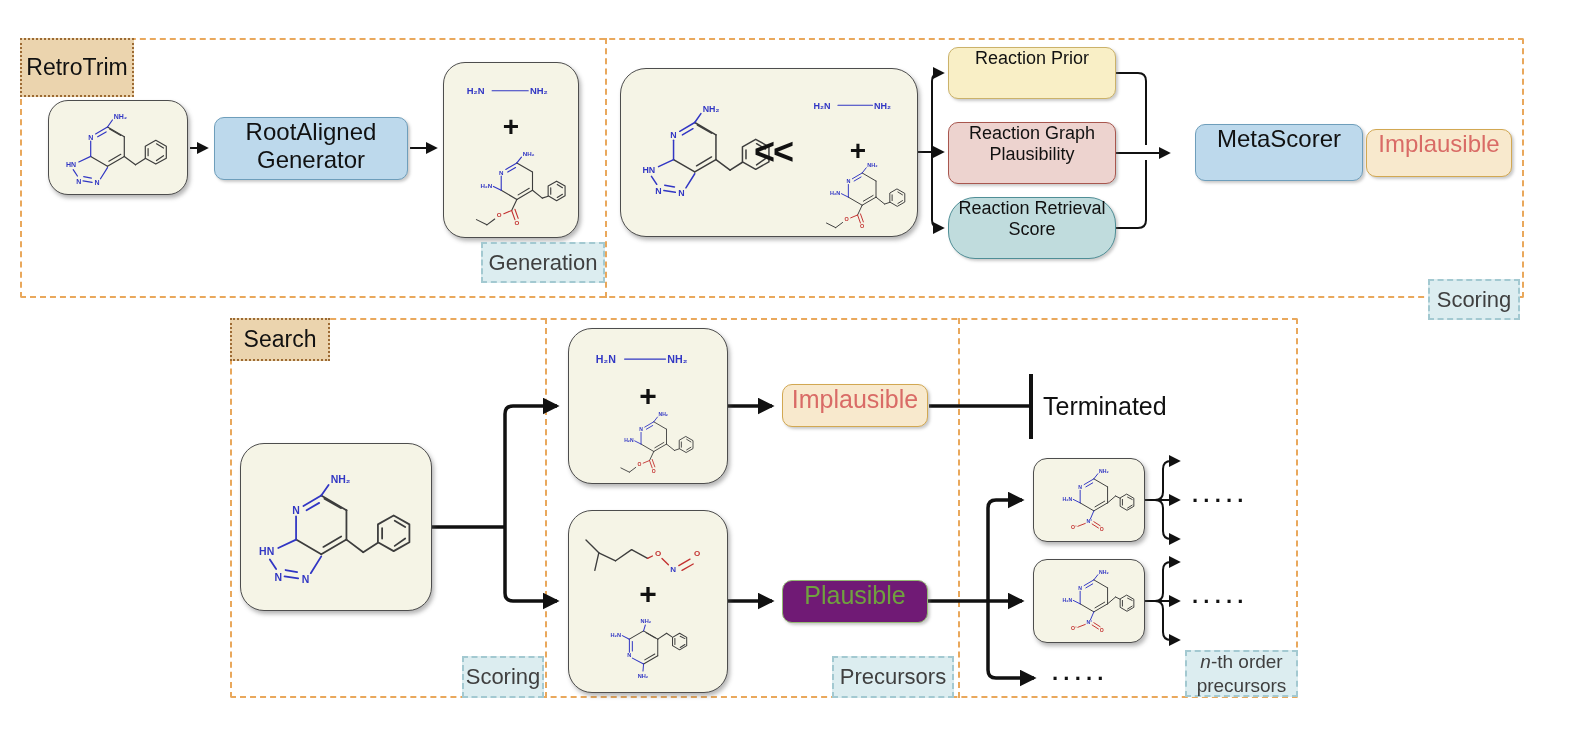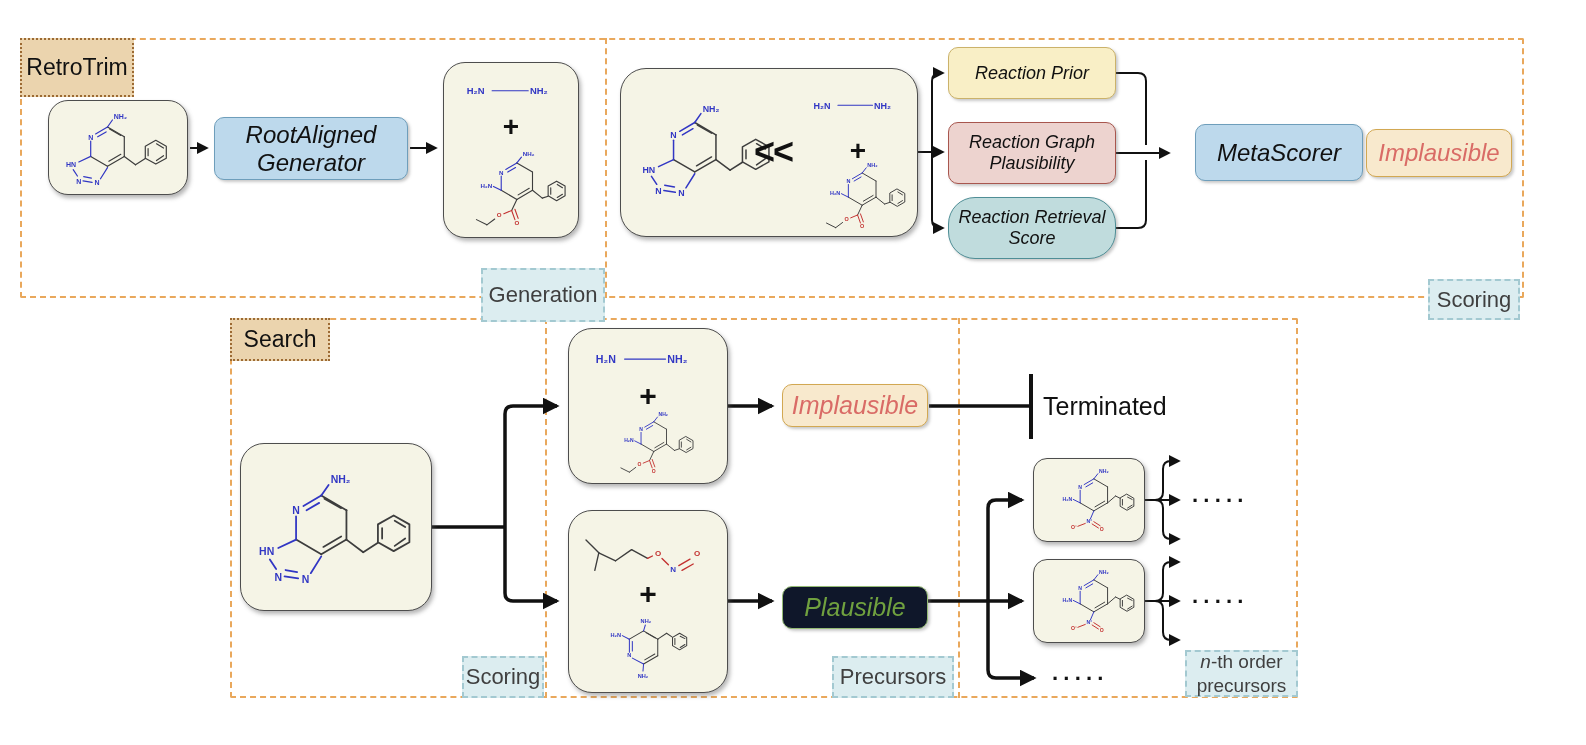--- a/index.html
+++ b/index.html
@@ -8,28 +8,28 @@
   .abs{position:absolute;box-sizing:border-box;}
   .dashbox{border:2.5px dashed #E9A85C;border-radius:2px;}
   .vdiv{border-left:2.5px dashed #E9A85C;width:0;}
   .tanlabel{background:#EBD4AE;border:2.5px dotted #9C6A33;display:flex;align-items:center;
             justify-content:center;font-size:23px;color:#111;}
   .seclabel{background:#DCEDF0;border:2px dashed #A3C9D1;display:flex;align-items:center;
             justify-content:center;font-size:22px;color:#3F3F3F;}
   .molbox{background:#F5F4E6;border:1.6px solid #4D4D4D;border-radius:20px;
           box-shadow:2px 3px 4px rgba(90,90,90,.45);}
   .smallbox{border-radius:14px;}
-  .pill{border-radius:10px;border:1.8px solid;display:flex;align-items:center;justify-content:center;
-        text-align:center;box-shadow:2px 2px 3px rgba(120,120,120,.4);line-height:1.15;font-style:italic;}
+  .pill{border-radius:10px;border:1.8px solid;display:flex;justify-content:center;
+        text-align:center;box-shadow:2px 2px 3px rgba(120,120,120,.4);line-height:1.15;}
   .blue{background:#BDD9EC;border-color:#6E9EBB;font-size:24px;}
   .yellow{background:#F9EFC6;border-color:#CBB26A;font-size:18px;}
   .pink{background:#EDD3CF;border-color:#A8564E;font-size:18px;}
   .teal{background:#C0DCDD;border-color:#4F8E96;font-size:18px;border-radius:27px;}
   .orange{background:#F8E9CD;border-color:#D2A852;font-size:24px;color:#D96B66;}
-  .green{background:#0f172a;border-color:#94BA74;font-size:24px;color:#70A13F;margin-top:6px;}
+  .green{background:#701a75;border-color:#94BA74;font-size:24px;color:#70A13F;}
   .plus{font-weight:700;font-size:28px;text-align:center;line-height:28px;}
   .lt{font-weight:700;font-size:36px;letter-spacing:-2px;text-align:center;line-height:38px;}
   .dots{font-weight:700;font-size:22px;letter-spacing:4px;line-height:22px;color:#111;}
   .term{font-size:25px;line-height:28px;color:#111;}
   .nth{background:#DCEDF0;border:2px dashed #A3C9D1;display:flex;flex-direction:column;
        align-items:center;justify-content:center;font-size:19px;color:#3F3F3F;line-height:1.22;}
   .it{font-style:italic;}
   .mol svg{display:block;width:100%;height:100%;}
   .wires{left:0;top:0;width:1586px;height:745px;pointer-events:none;}
 </style>
@@ -160,21 +160,21 @@
         <path d="M174,74 L166,79" stroke="#3D3D3D" stroke-width="1.7" fill="none" stroke-linecap="round" stroke-linejoin="round"></path>
         <path d="M156,74 L156,64" stroke="#3D3D3D" stroke-width="1.7" fill="none" stroke-linecap="round" stroke-linejoin="round"></path>
         <text x="113" y="15" fill="#3136C4" font-size="9.5" text-anchor="start" font-family="&quot;Liberation Sans&quot;, sans-serif" font-weight="bold">NH₂</text>
         <text x="80" y="44" fill="#3136C4" font-size="9.5" text-anchor="middle" font-family="&quot;Liberation Sans&quot;, sans-serif" font-weight="bold">N</text>
         <text x="66" y="65" fill="#3136C4" font-size="9.5" text-anchor="end" font-family="&quot;Liberation Sans&quot;, sans-serif" font-weight="bold">H₂N</text>
         <text x="77" y="109" fill="#C33130" font-size="9.5" text-anchor="middle" font-family="&quot;Liberation Sans&quot;, sans-serif" font-weight="bold">O</text>
         <text x="104" y="122" fill="#C33130" font-size="9.5" text-anchor="middle" font-family="&quot;Liberation Sans&quot;, sans-serif" font-weight="bold">O</text>
       </svg>
     </div>
 
-  <div class="abs seclabel" style="left:481px;top:268px;width:124px;height:54px;">
+  <div class="abs seclabel" style="left:481px;top:242px;width:124px;height:41px;">
     <span>Generation</span>
   </div>
 
   <div class="abs molbox" style="left:620px;top:68px;width:298px;height:169px;border-radius:26px;"></div>
   <div class="abs mol" style="left:634px;top:96px;width:148px;height:106px;">
       <svg viewBox="0 0 162 120" preserveAspectRatio="xMidYMid meet">
         <path d="M66,30 L49,40" stroke="#3136C4" stroke-width="1.7" fill="none" stroke-linecap="round" stroke-linejoin="round"></path>
         <path d="M64,37 L52,44" stroke="#3136C4" stroke-width="1.7" fill="none" stroke-linecap="round" stroke-linejoin="round"></path>
         <path d="M42,50 L42,72" stroke="#3136C4" stroke-width="1.7" fill="none" stroke-linecap="round" stroke-linejoin="round"></path>
         <path d="M42,72 L66,86" stroke="#3D3D3D" stroke-width="1.7" fill="none" stroke-linecap="round" stroke-linejoin="round"></path>

